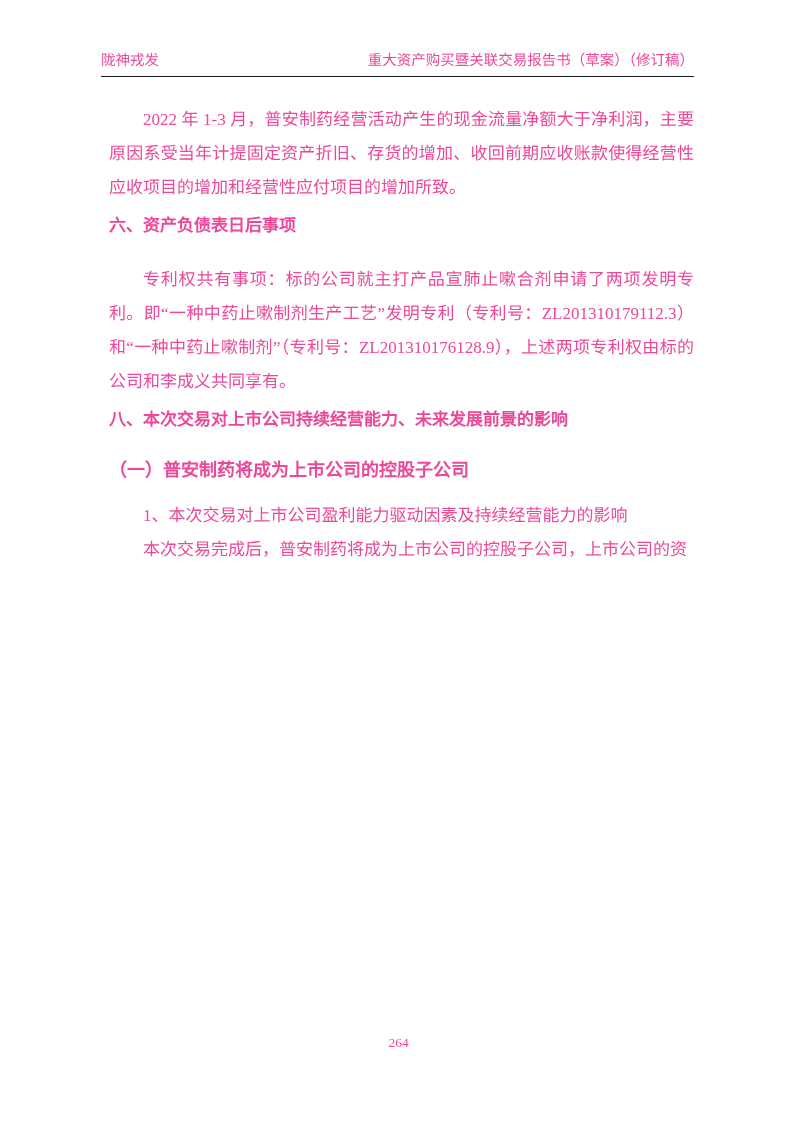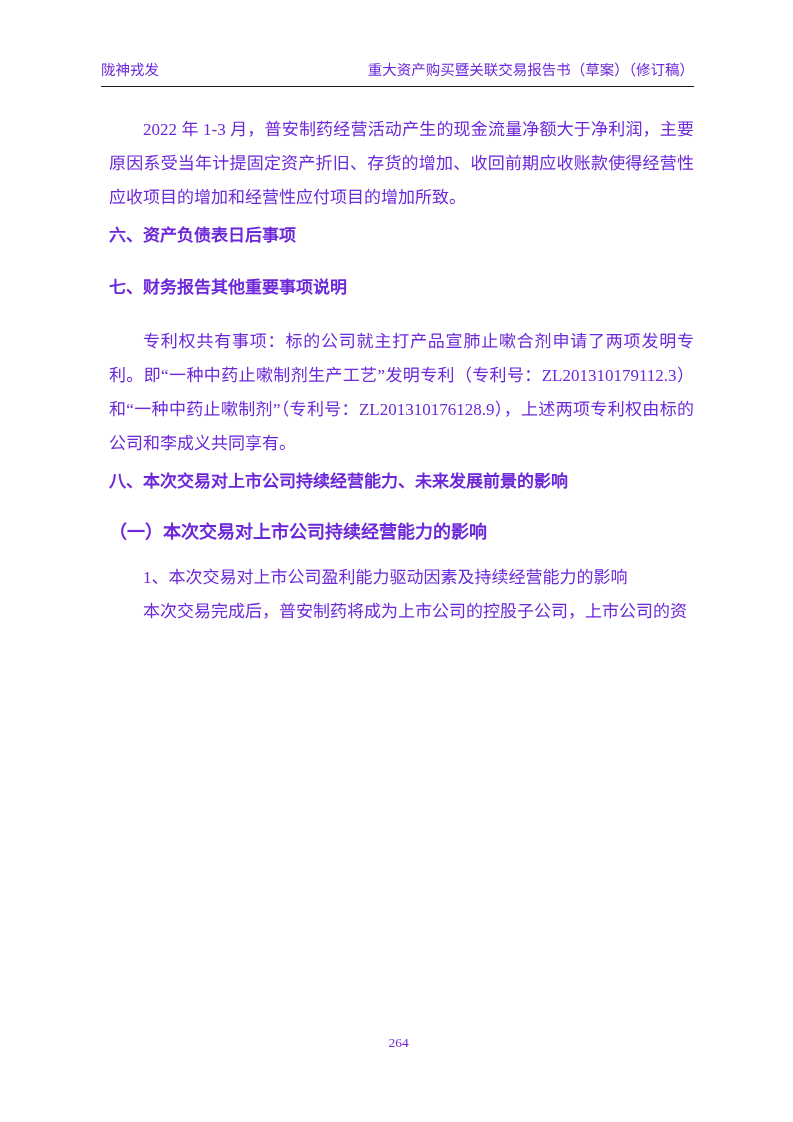--- a/index.html
+++ b/index.html
@@ -5,40 +5,40 @@
   html, body {
     margin: 0;
     padding: 0;
     background: #ffffff;
   }
   .page {
     position: relative;
     width: 793px;
     height: 1122px;
     background: #ffffff;
-    color: #6d28d9;
+    color: #ec4899;
     overflow: hidden;
     font-family: "Liberation Serif", "DejaVu Serif", serif;
   }
   .content {
     margin: 0 99px 0 101px; 
   }
   
   .header {
     display: flex;
     justify-content: space-between;
     align-items: flex-end;
     padding-top: 52px;
     padding-bottom: 7px;
     border-bottom: 1.5px solid #1a1a1a;
     font-size: 14.5px;
     line-height: 17px;
   }
   .header .hdr-left  { white-space: nowrap; }
-  .header .hdr-right { white-space: nowrap; margin-top: 10px; }
+  .header .hdr-right { white-space: nowrap; }
   
   .doc-body {
     margin-top: 26px;
     font-size: 17px;
     line-height: 34px;
     margin-left: 8px;
   }
   .blk-p {
     margin: 0;
     text-indent: 2em;
@@ -79,24 +79,23 @@
   <div class="content">
 
     <div class="header">
       <span class="hdr-left">陇神戎发</span>
       <span class="hdr-right">重大资产购买暨关联交易报告书（草案）（修订稿）</span>
     </div>
 
     <main class="doc-body">
         <p class="blk-p">2022 年 1-3 月，普安制药经营活动产生的现金流量净额大于净利润，主要原因系受当年计提固定资产折旧、存货的增加、收回前期应收账款使得经营性应收项目的增加和经营性应付项目的增加所致。</p>
         <h2 class="blk-h1">六、资产负债表日后事项</h2>
-        <h2 class="blk-h1">七、财务报告其他重要事项说明</h2>
         <p class="blk-p">专利权共有事项：标的公司就主打产品宣肺止嗽合剂申请了两项发明专利。即“一种中药止嗽制剂生产工艺”发明专利（专利号：ZL201310179112.3）和“一种中药止嗽制剂”（专利号：ZL201310176128.9），上述两项专利权由标的公司和李成义共同享有。</p>
         <h2 class="blk-h1">八、本次交易对上市公司持续经营能力、未来发展前景的影响</h2>
-        <h3 class="blk-h2">（一）本次交易对上市公司持续经营能力的影响</h3>
+        <h3 class="blk-h2">（一）普安制药将成为上市公司的控股子公司</h3>
         <p class="blk-p">1、本次交易对上市公司盈利能力驱动因素及持续经营能力的影响</p>
         <p class="blk-p">本次交易完成后，普安制药将成为上市公司的控股子公司，上市公司的资</p>
       </main>
 
   </div>
 
   <div class="footer">
     <span>264</span>
   </div>
 </div>

